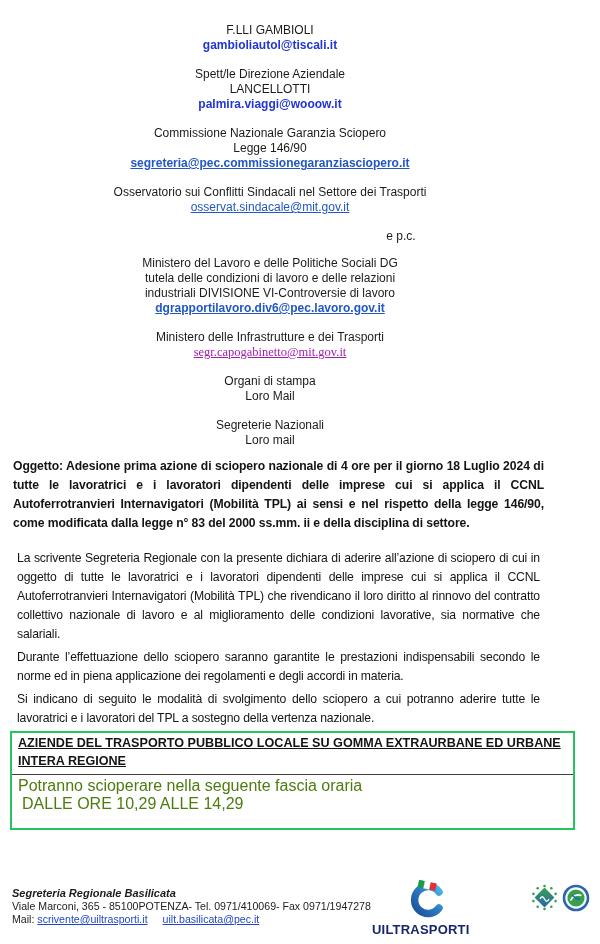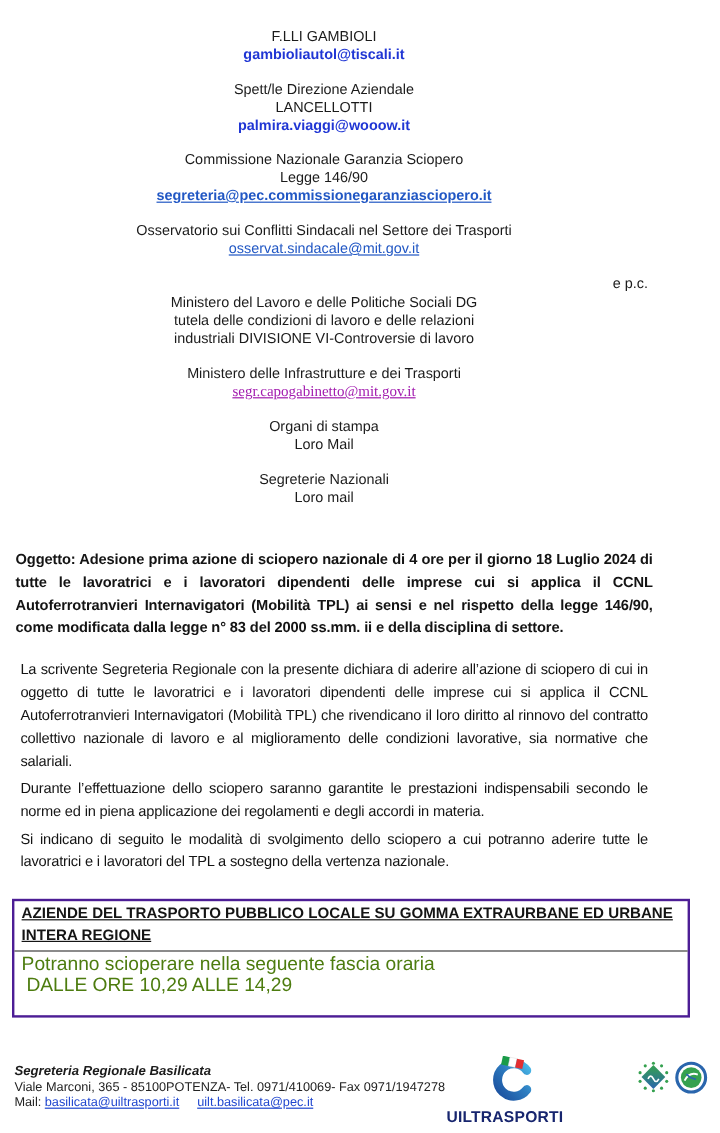--- a/index.html
+++ b/index.html
@@ -11,39 +11,39 @@
   
   .recipients {
     position:absolute; top:23px; left:0; right:60px;
     text-align:right; font-size:12px; line-height:15px;
   }
   .rgroup { margin-bottom:14px;text-align:center; }
   .email-bold { color:#2036d4; font-weight:bold; text-decoration:none; cursor:pointer; }
   .email-u { color:#2157c4; text-decoration:underline; cursor:pointer; }
   .email-u.bold { font-weight:bold; }
   .email-serif { font-family:"Liberation Serif", serif; font-size:12.5px; color:#a21caf; text-decoration:underline; cursor:pointer; }
-  .epc-line { text-align:right; padding-left:262px; margin-bottom:1px; }
+  .epc-line { text-align:center; padding-left:262px; margin-bottom:12px; }
 
   
   .subject {
     position:absolute; top:457px; left:13px; width:531px;
     font-size:12.2px; font-weight:bold; line-height:19px;
     text-align:justify; letter-spacing:-0.1px; color:#141414;
   }
   .bodytext {
     position:absolute; top:545px; left:13px; width:531px;
     font-size:12.2px; line-height:19px; text-align:justify;
     letter-spacing:-0.15px; color:#141414;
   }
   .bodytext p { margin:4px; }
 
   
   .box {
     position:absolute; top:731px; left:10px; width:561px;
-    border:2px solid #4c1d95; background:#fff;margin-top:18px;
+    border:2px solid #22c55e; background:#fff;
   }
   .box-header {
     padding:2px 6px 4px 6px; border-bottom:1px solid #3f3f3f;
     font-weight:bold; text-decoration:underline; font-size:12.6px; line-height:17.5px; color:#141414;
   }
   .box-body { padding:2px 6px 15px 6px; font-size:16px; line-height:18px; color:#4d7c0f; }
   .box-body .t2 { padding-left:4px; }
 
   
   .footer { position:absolute; left:12px; top:887px; font-size:10.6px; line-height:13px; color:#222; }
@@ -83,20 +83,21 @@
     </div>
     <div class="rgroup">
       <div>Osservatorio sui Conflitti Sindacali nel Settore dei Trasporti</div>
       <div><a class="email-u">osservat.sindacale@mit.gov.it</a></div>
     </div>
     <div class="epc-line">e p.c.</div>
     <div class="rgroup">
       <div>Ministero del Lavoro e delle Politiche Sociali DG</div>
       <div>tutela delle condizioni di lavoro e delle relazioni</div>
       <div>industriali DIVISIONE VI-Controversie di lavoro</div>
+      <div><a class="email-u bold">dgrapportilavoro.div6@pec.lavoro.gov.it</a></div>
     </div>
     <div class="rgroup">
       <div>Ministero delle Infrastrutture e dei Trasporti</div>
       <div><a class="email-serif">segr.capogabinetto@mit.gov.it</a></div>
     </div>
     <div class="rgroup">
       <div>Organi di stampa</div>
       <div>Loro Mail</div>
     </div>
     <div class="rgroup">
@@ -119,21 +120,21 @@
       <div class="t1">Potranno scioperare nella seguente fascia oraria</div>
       <div class="t2">DALLE ORE 10,29 ALLE 14,29</div>
     </div>
   </div>
 
   <div class="footer">
     <div class="org">Segreteria Regionale Basilicata</div>
     <div>Viale Marconi, 365 - 85100POTENZA- Tel. 0971/410069- Fax 0971/1947278</div>
     <div>
       <span>Mail:</span>
-      <a>basilicata@uiltrasporti.it</a>
+      <a>scrivente@uiltrasporti.it</a>
       <a class="mail2">uilt.basilicata@pec.it</a>
     </div>
   </div>
 
   <div class="logo-uilt">
     <span>
       <svg width="36" height="38" viewBox="0 0 36 38">
         <defs>
           <linearGradient id="gswoosh" x1="0" y1="1" x2="1" y2="0">
             <stop offset="0" stop-color="#1b4f9e"></stop>

